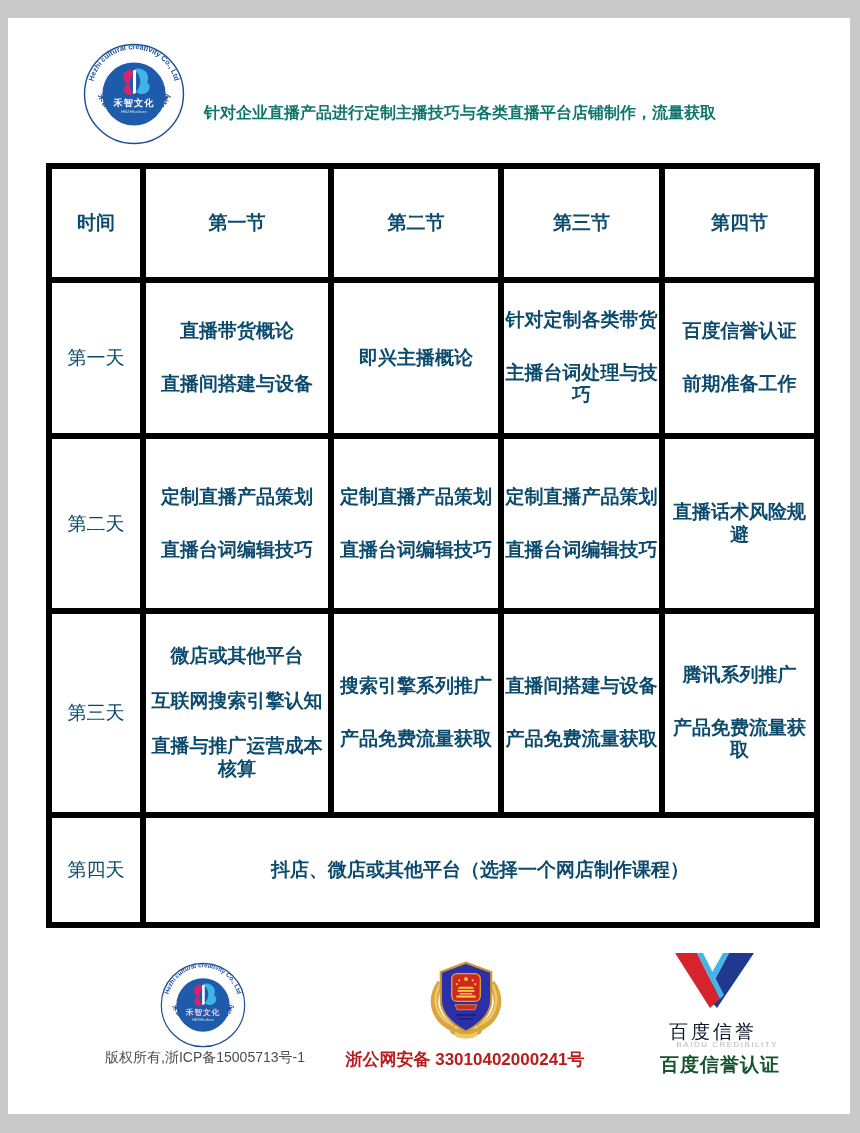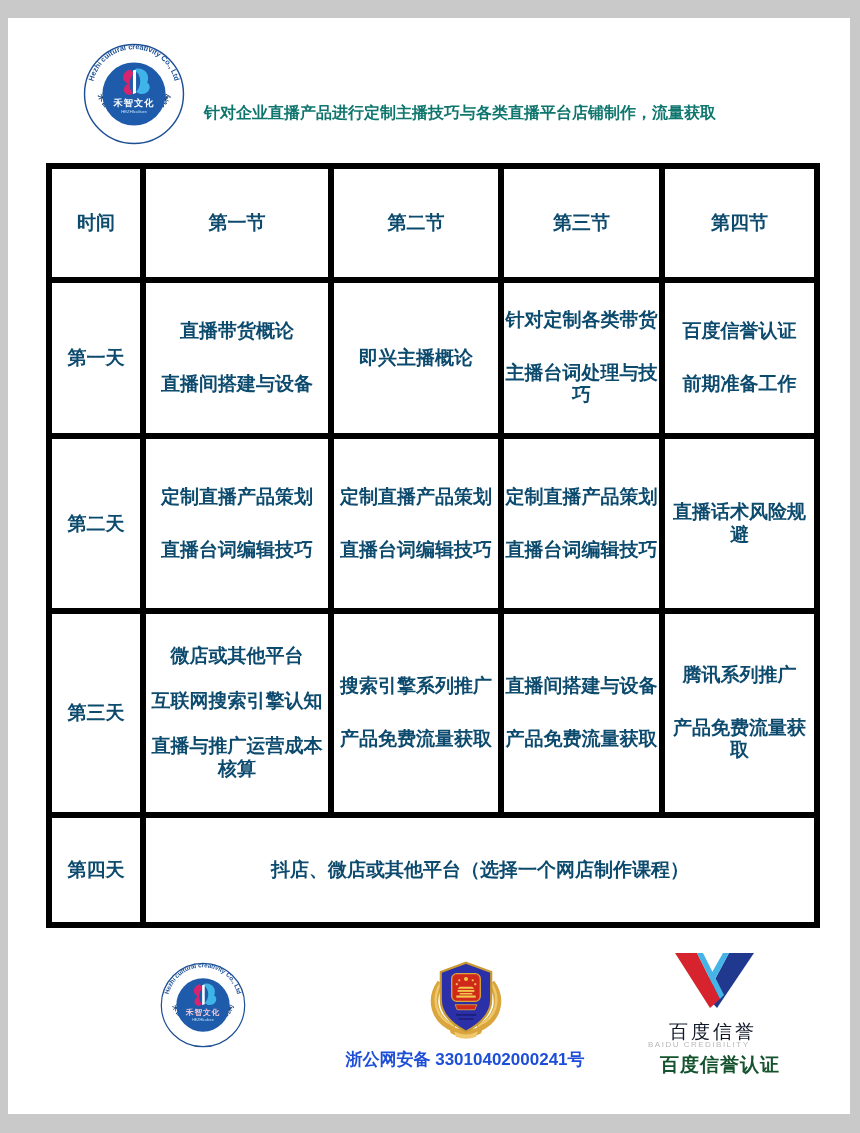--- a/index.html
+++ b/index.html
@@ -19,36 +19,36 @@
     font-size:38px;font-weight:bold;color:#111;letter-spacing:2px;}
   .page-subtitle{position:absolute;left:130px;top:103px;width:660px;text-align:center;
     font-size:16px;font-weight:bold;color:#0f766e;}
 
   
   table.course{position:absolute;left:46px;top:163px;border-collapse:collapse;table-layout:fixed;
     width:768px;}
   table.course th,table.course td{border:6px solid #000000;padding:0;vertical-align:middle;
     text-align:center;color:#0c4a6e;overflow:hidden;}
   table.course th{font-size:19px;font-weight:bold;}
-  td.day{font-size:19px;font-weight:bold;}
+  td.day{font-size:19px;font-weight:normal;}
   .stack{display:flex;flex-direction:column;align-items:center;justify-content:center;
     gap:30px;font-size:19px;font-weight:bold;line-height:1.2;}
   .stack.tight{gap:22px;}
   td.merged{text-align:left;padding-left:11px;font-size:19px;font-weight:bold;}
 
   
   .copyright{position:absolute;left:70px;top:1049px;width:270px;text-align:center;
     font-size:14px;color:#4c4c4c;font-weight:500;}
   .police-badge{position:absolute;left:424px;top:956px;width:84px;height:84px;}
   .police-record{position:absolute;left:340px;top:1048px;width:250px;text-align:center;
-    font-size:17px;font-weight:bold;color:#1d4ed8;}
+    font-size:17px;font-weight:bold;color:#b91c1c;}
   .baidu-logo{position:absolute;left:668px;top:950px;width:92px;height:64px;}
   .baidu-cn{position:absolute;left:648px;top:1019px;width:130px;text-align:center;
     font-size:19px;color:#0f172a;letter-spacing:3px;font-weight:500;}
-  .baidu-en{position:absolute;left:648px;top:1040px;width:130px;text-align:left;
+  .baidu-en{position:absolute;left:648px;top:1040px;width:130px;text-align:right;
     font-size:8px;color:#b8b8b8;letter-spacing:1.5px;}
   .baidu-cert{position:absolute;left:650px;top:1052px;width:140px;text-align:center;
     font-size:19px;font-weight:bold;color:#14532d;letter-spacing:1px;}
 </style>
 </head>
 <body>
 
 <div class="screen">
 
   <div class="frame top"></div>
@@ -198,20 +198,21 @@
     <circle cx="50" cy="50" r="31" fill="#1e5cab"></circle>
     <g>
       <path d="M46,26 C38,28 37,37 44,40 C38,43 39,51 46,51 L49,49 C44,45 45,34 50,30 Z" fill="#d6246e"></path>
       <path d="M52,25 C61,24 66,31 63,39 C68,42 65,51 56,50 L52,48 C58,42 57,32 52,28 Z" fill="#3fb4e8"></path>
       <path d="M49,27 L52,26 L52,49 L49,50 Z" fill="#ffffff"></path>
     </g>
     <text x="50" y="61.5" text-anchor="middle" font-size="9" font-weight="bold" fill="#f4c9d8" letter-spacing="1">禾智文化</text>
     <text x="50" y="69" text-anchor="middle" font-size="4.2" fill="#bfe3ff">HEZHIculture</text>
   </svg>
 
+  <div class="copyright">版权所有,浙ICP备15005713号-1</div>
 
   <svg class="police-badge" viewBox="0 0 100 100">
     <path d="M20,32 C6,52 12,76 36,86" fill="none" stroke="#d9a53c" stroke-width="9"></path>
     <path d="M80,32 C94,52 88,76 64,86" fill="none" stroke="#d9a53c" stroke-width="9"></path>
     <path d="M20,32 C8,52 14,74 36,83" fill="none" stroke="#eec86a" stroke-width="3"></path>
     <path d="M80,32 C92,52 86,74 64,83" fill="none" stroke="#eec86a" stroke-width="3"></path>
     <path d="M28,80 Q50,96 72,80 L68,92 Q50,101 32,92 Z" fill="#d9a53c"></path>
     <path d="M36,90 Q50,97 64,90 L62,96 Q50,101 38,96 Z" fill="#eec86a"></path>
     <path d="M50,8 L80,19 L80,52 Q80,74 50,90 Q20,74 20,52 L20,19 Z" fill="#2b2fa8" stroke="#c99a33" stroke-width="2.6"></path>
     <rect x="33" y="21" width="34" height="33" rx="6" fill="#d0291b" stroke="#d9a53c" stroke-width="1.6"></rect>

